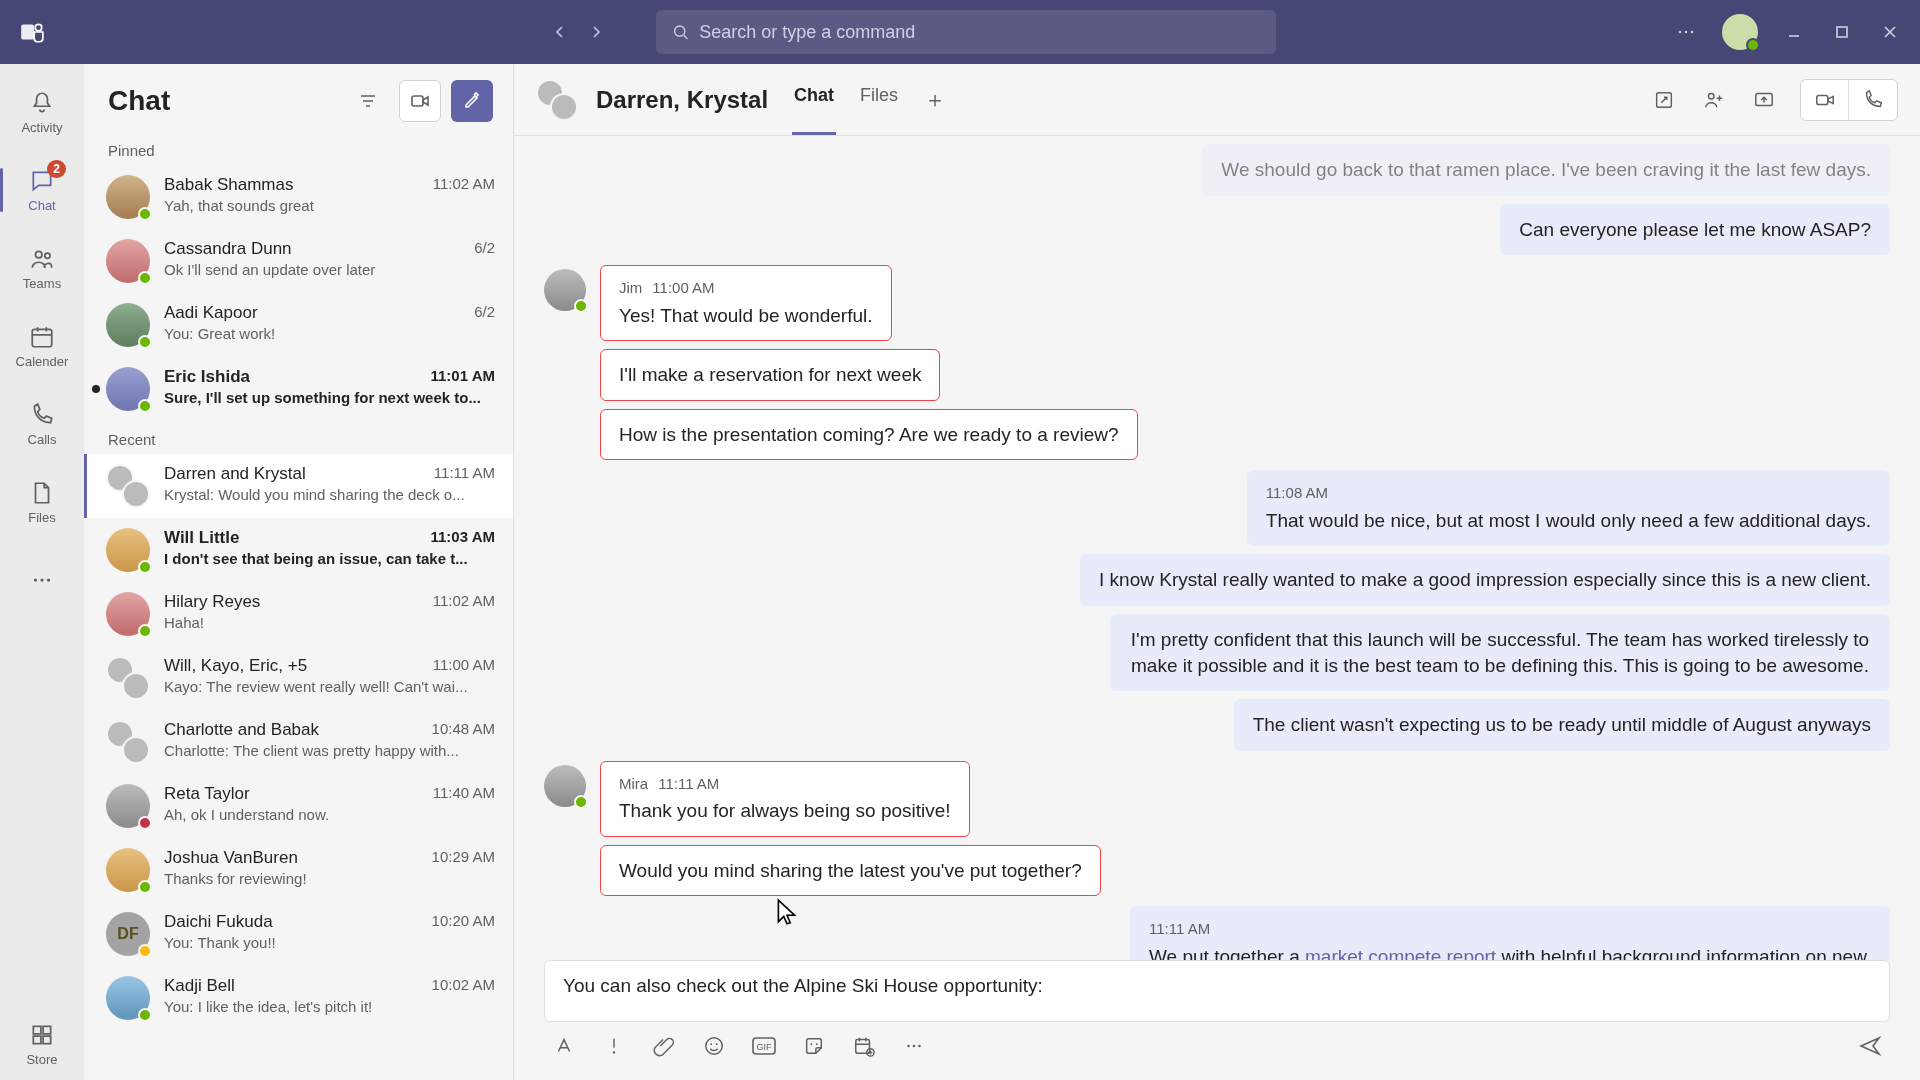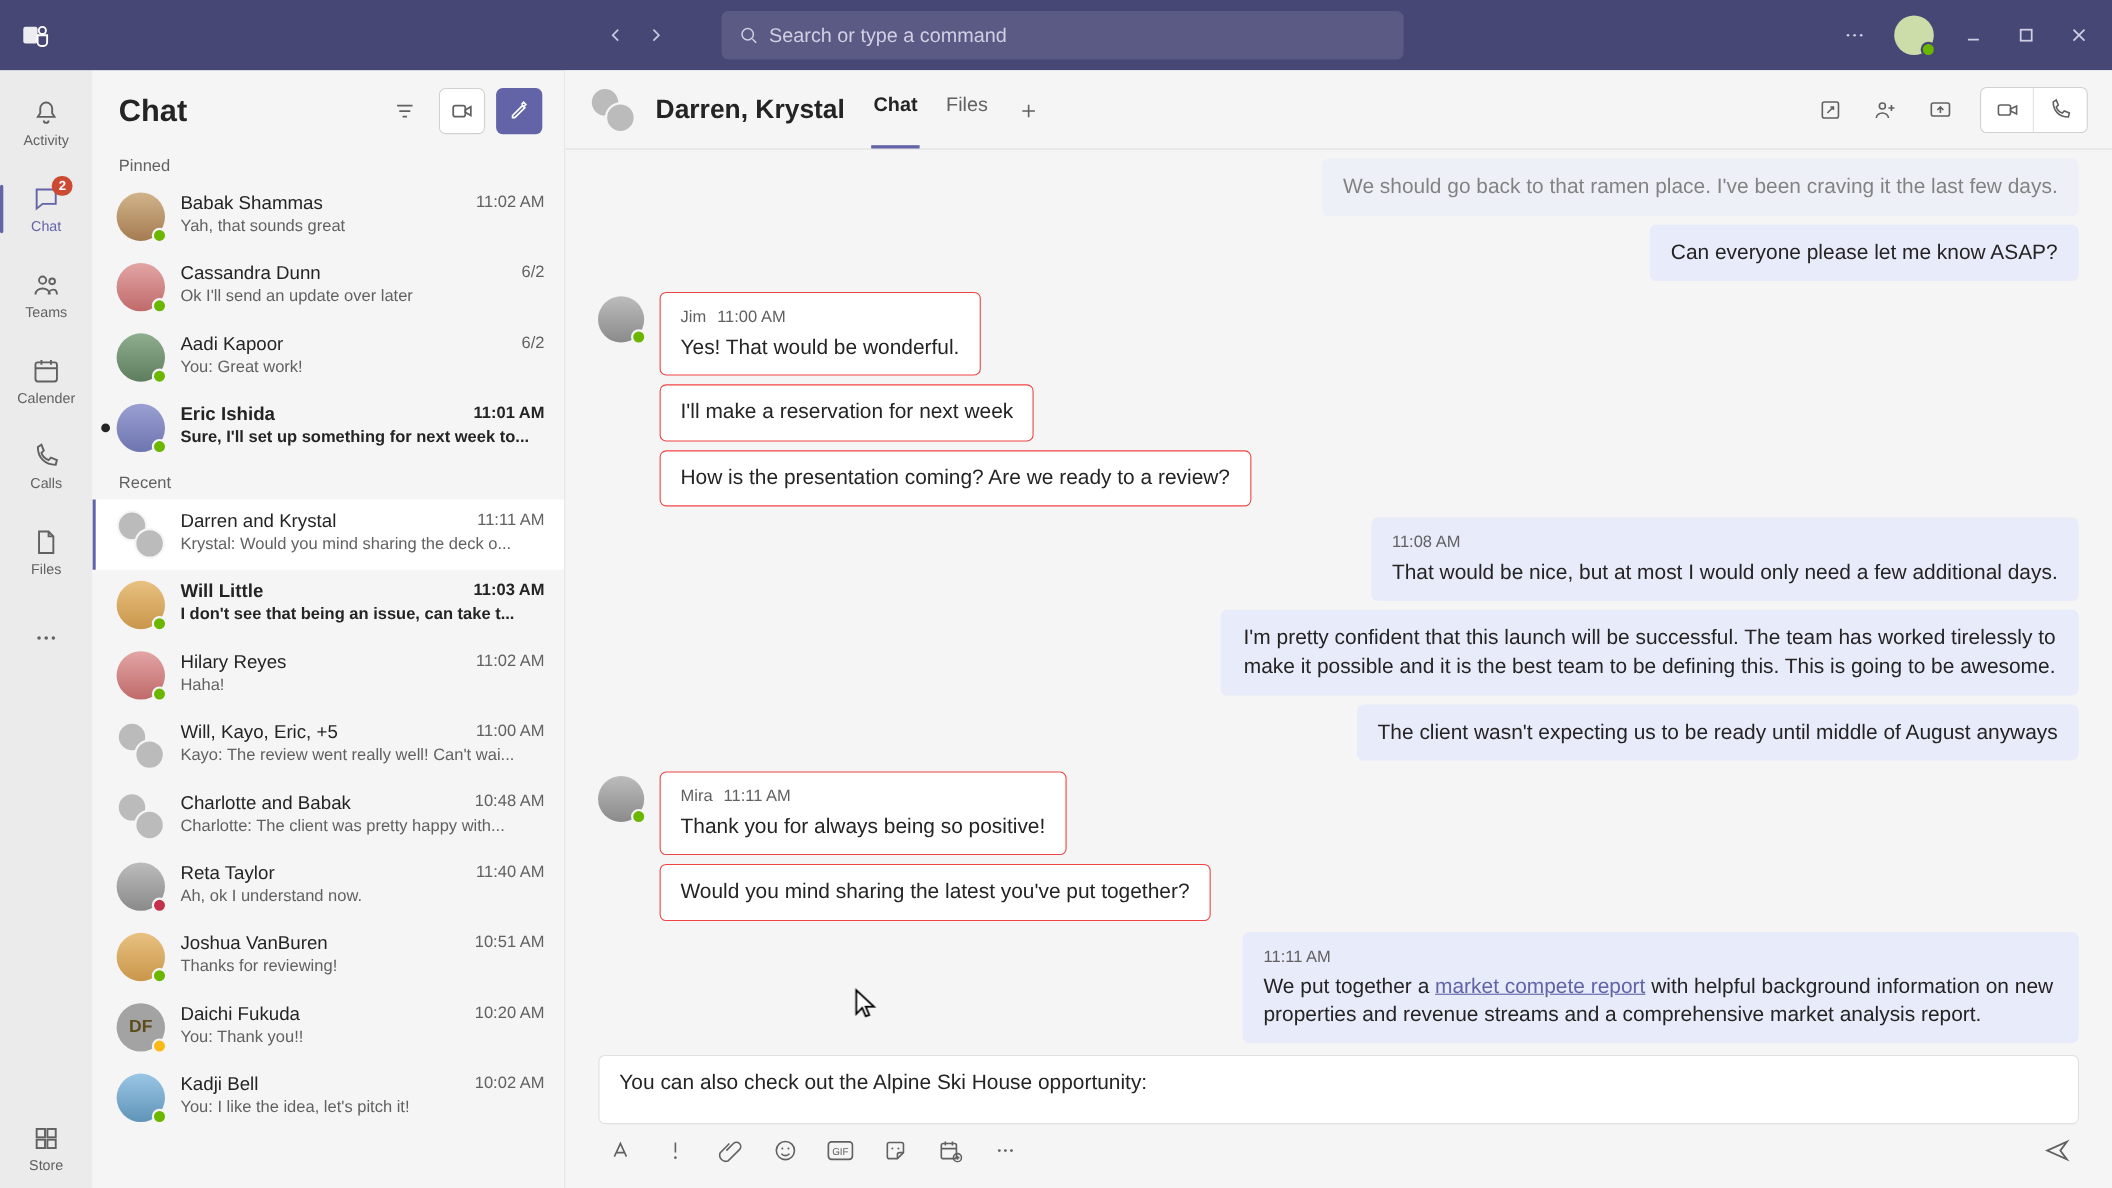--- a/index.html
+++ b/index.html
@@ -385,21 +385,21 @@
             <div class="chat-preview">Ah, ok I understand now.</div>
           </div>
         </div>
         <div class="chat-row">
           <div class="chat-avatar av-c6">
               <div class="dot green"></div>
             </div>
           <div class="chat-meta">
             <div class="chat-title-row">
                 <div class="chat-name">Joshua VanBuren</div>
-                <div class="chat-time">10:51 AM</div>
+                <div class="chat-time">10:29 AM</div>
               </div>
             <div class="chat-preview">Thanks for reviewing!</div>
           </div>
         </div>
         <div class="chat-row">
           <div class="chat-avatar initials">
               <span>DF</span>
               <div class="dot away"></div>
             </div>
           <div class="chat-meta">
@@ -500,20 +500,21 @@
         </div>
 
         <div class="msg-group self">
           <div class="bubble-stack">
             <div class="bubble">
               <div class="msg-meta inside">
                   <span>11:08 AM</span>
                 </div>
               <span>That would be nice, but at most I would only need a few additional days.</span>
             </div>
+            <div class="bubble">I know Krystal really wanted to make a good impression especially since this is a new client.</div>
             <div class="bubble" style="max-width:780px;text-align:center">I'm pretty confident that this launch will be successful. The team has worked tirelessly to make it possible and it is the best team to be defining this. This is going to be awesome.</div>
             <div class="bubble">The client wasn't expecting us to be ready until middle of August anyways</div>
           </div>
         </div>
 
         <div class="msg-group other">
           <div class="msg-avatar av-c5">
               <div class="dot"></div>
             </div>
           <div class="bubble-stack">

